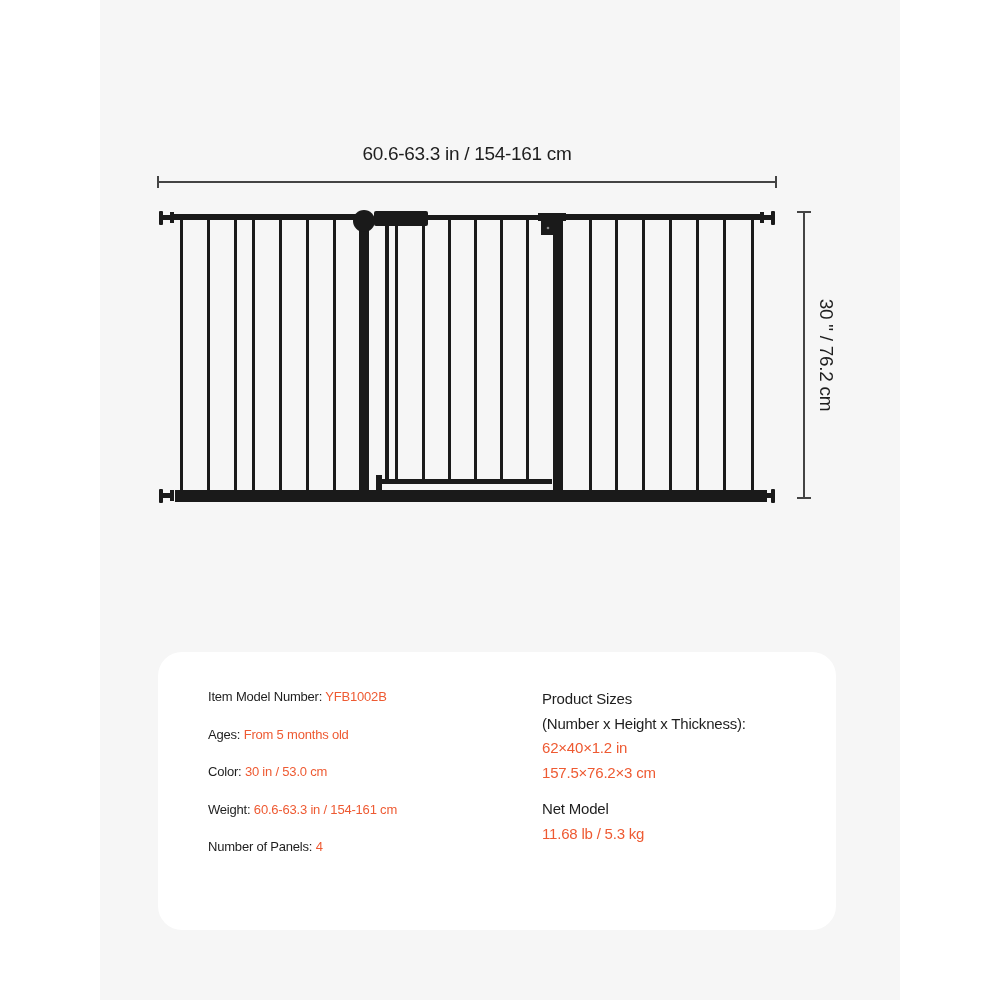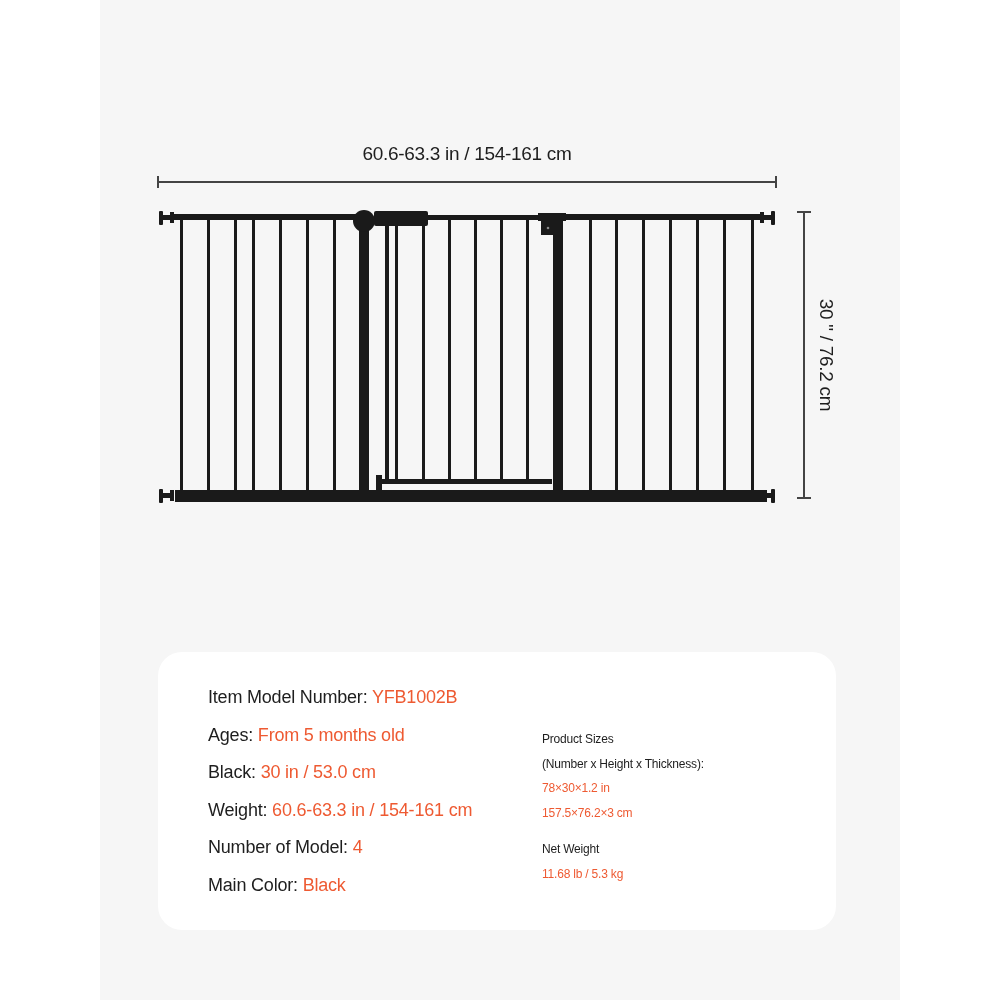--- a/index.html
+++ b/index.html
@@ -26,24 +26,24 @@
       position: absolute; left: 826px; top: 355px; transform: translate(-50%, -50%) rotate(90deg);
       font-size: 19px; color: #1e1e1e; white-space: nowrap; letter-spacing: -0.3px;
     }
     .gate { position: absolute; left: 0; top: 0; width: 1000px; height: 1000px; }
     .card {
       position: absolute; left: 158px; top: 652px; width: 678px; height: 278px;
       background: #ffffff; border-radius: 24px;
     }
     .spec-col-left { position: absolute; left: 208px; top: 684px; }
     .spec-row {
-      font-size: 18px; color: #1e1e1e; height: 37.5px; line-height: 26px; white-space: nowrap; letter-spacing: -0.2px;
+      font-size: 13px; color: #1e1e1e; height: 37.5px; line-height: 26px; white-space: nowrap; letter-spacing: -0.2px;
     }
     .accent { color: #ee5a32; }
-    .spec-col-right { position: absolute; left: 542px; top: 687px; font-size: 12px; color: #1e1e1e; letter-spacing: -0.2px; margin-top: 40px; }
+    .spec-col-right { position: absolute; left: 542px; top: 687px; font-size: 15px; color: #1e1e1e; letter-spacing: -0.2px; }
     .spec-col-right .line { line-height: 24.5px; height: 24.5px; white-space: nowrap; }
     .spec-block { margin-bottom: 12px; }
   </style>
 </head>
 <body>
 
 <div class="canvas"></div>
 
 <div class="dim-top-label">60.6-63.3 in / 154-161 cm</div>
 <div class="dim-top-line"></div>
@@ -121,37 +121,34 @@
 <div class="card"></div>
 
 <div class="spec-col-left">
   <div class="spec-row">
     <span>Item Model Number: </span><span class="accent">YFB1002B</span>
   </div>
   <div class="spec-row">
     <span>Ages: </span><span class="accent">From 5 months old</span>
   </div>
   <div class="spec-row">
-    <span>Black: </span><span class="accent">30 in / 53.0 cm</span>
+    <span>Color: </span><span class="accent">30 in / 53.0 cm</span>
   </div>
   <div class="spec-row">
     <span>Weight: </span><span class="accent">60.6-63.3 in / 154-161 cm</span>
   </div>
   <div class="spec-row">
-    <span>Number of Model: </span><span class="accent">4</span>
-  </div>
-  <div class="spec-row">
-    <span>Main Color: </span><span class="accent">Black</span>
+    <span>Number of Panels: </span><span class="accent">4</span>
   </div>
 </div>
 
 <div class="spec-col-right">
   <div class="spec-block">
     <div class="line">Product Sizes</div>
     <div class="line">(Number x Height x Thickness):</div>
-    <div class="line accent">78×30×1.2 in</div>
+    <div class="line accent">62×40×1.2 in</div>
     <div class="line accent">157.5×76.2×3 cm</div>
   </div>
   <div class="spec-block">
-    <div class="line">Net Weight</div>
+    <div class="line">Net Model</div>
     <div class="line accent">11.68 lb / 5.3 kg</div>
   </div>
 </div>
 
 </body></html>

